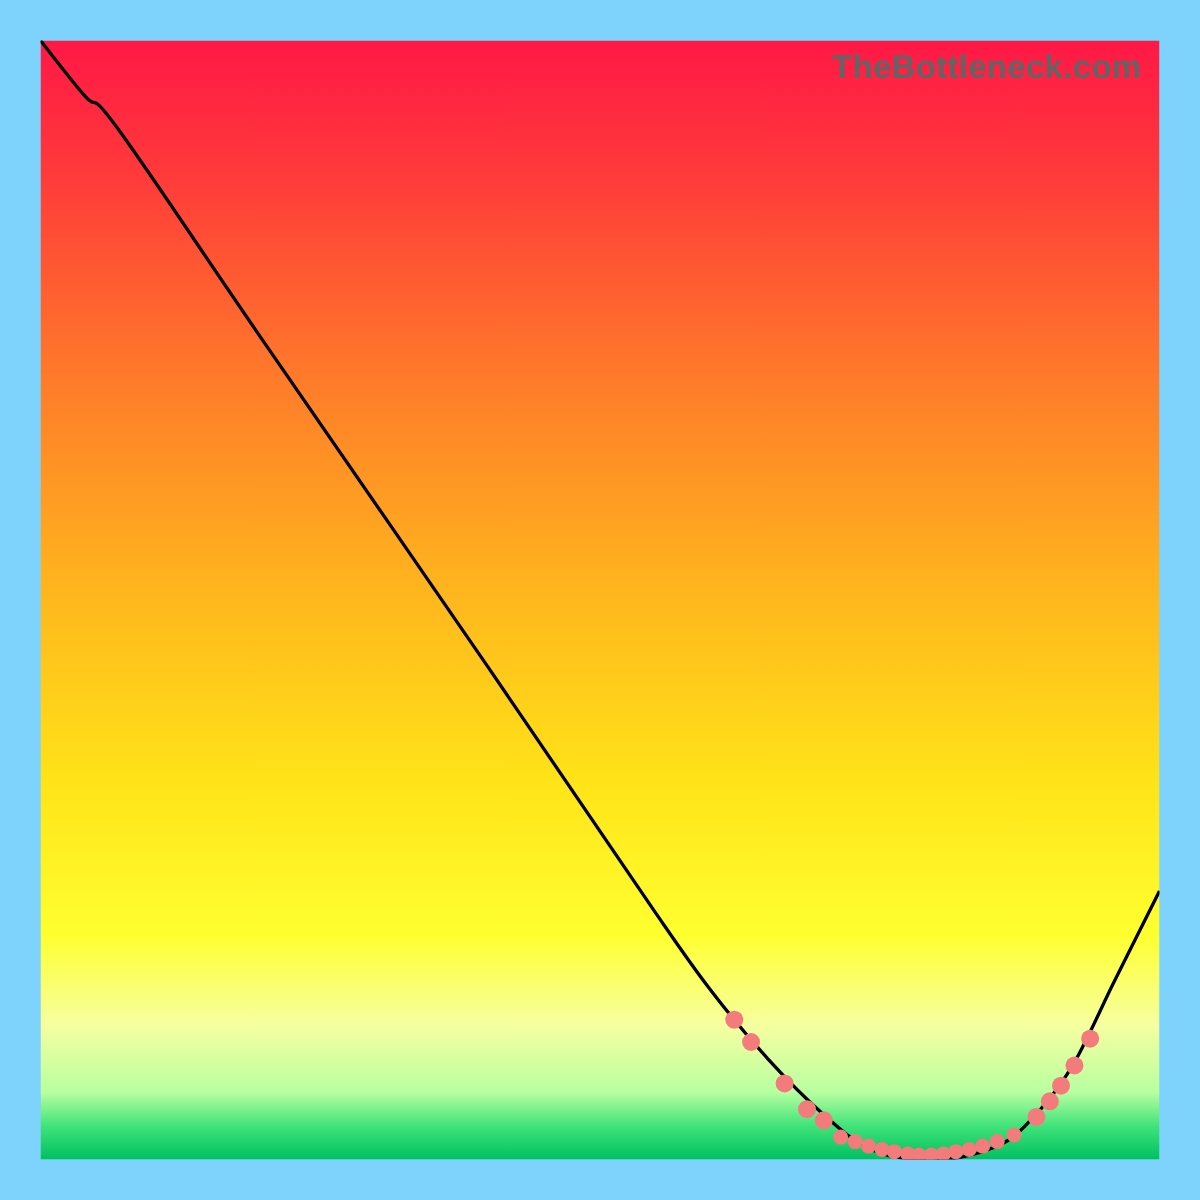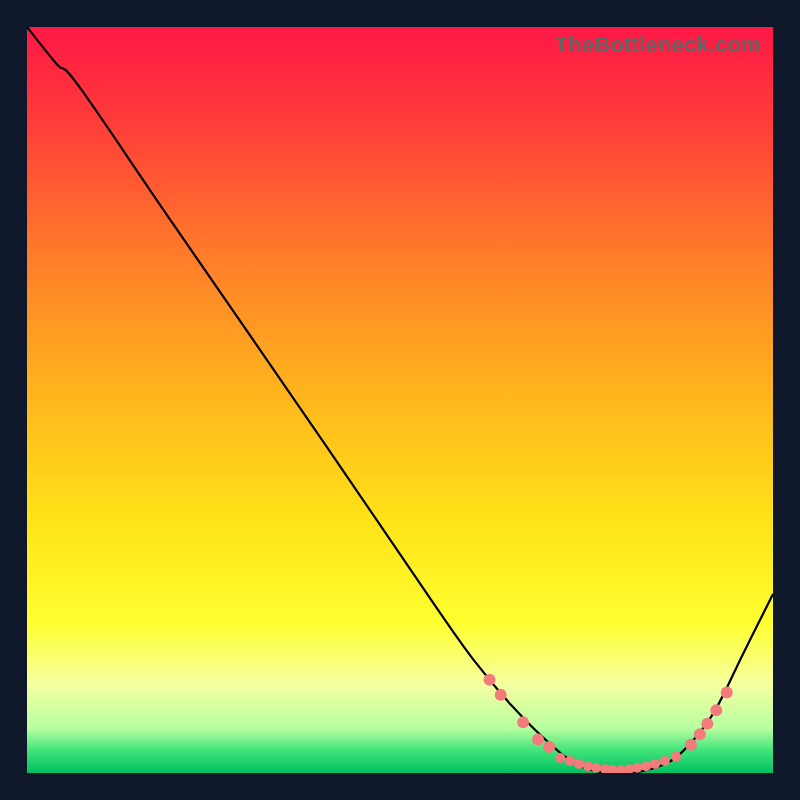--- a/index.html
+++ b/index.html
@@ -7,21 +7,21 @@
     padding: 0;
     background: #fff;
     width: 800px;
     height: 800px;
     overflow: hidden;
   }
   .chart-outer {
     position: relative;
     width: 800px;
     height: 800px;
-    background: #0f172a;
+    background: #7dd3fc;
   }
   .plot-area {
     position: absolute;
     left: 27px;
     top: 27px;
     width: 746px;
     height: 746px;
   }
   .gradient-bg {
     position: absolute;

